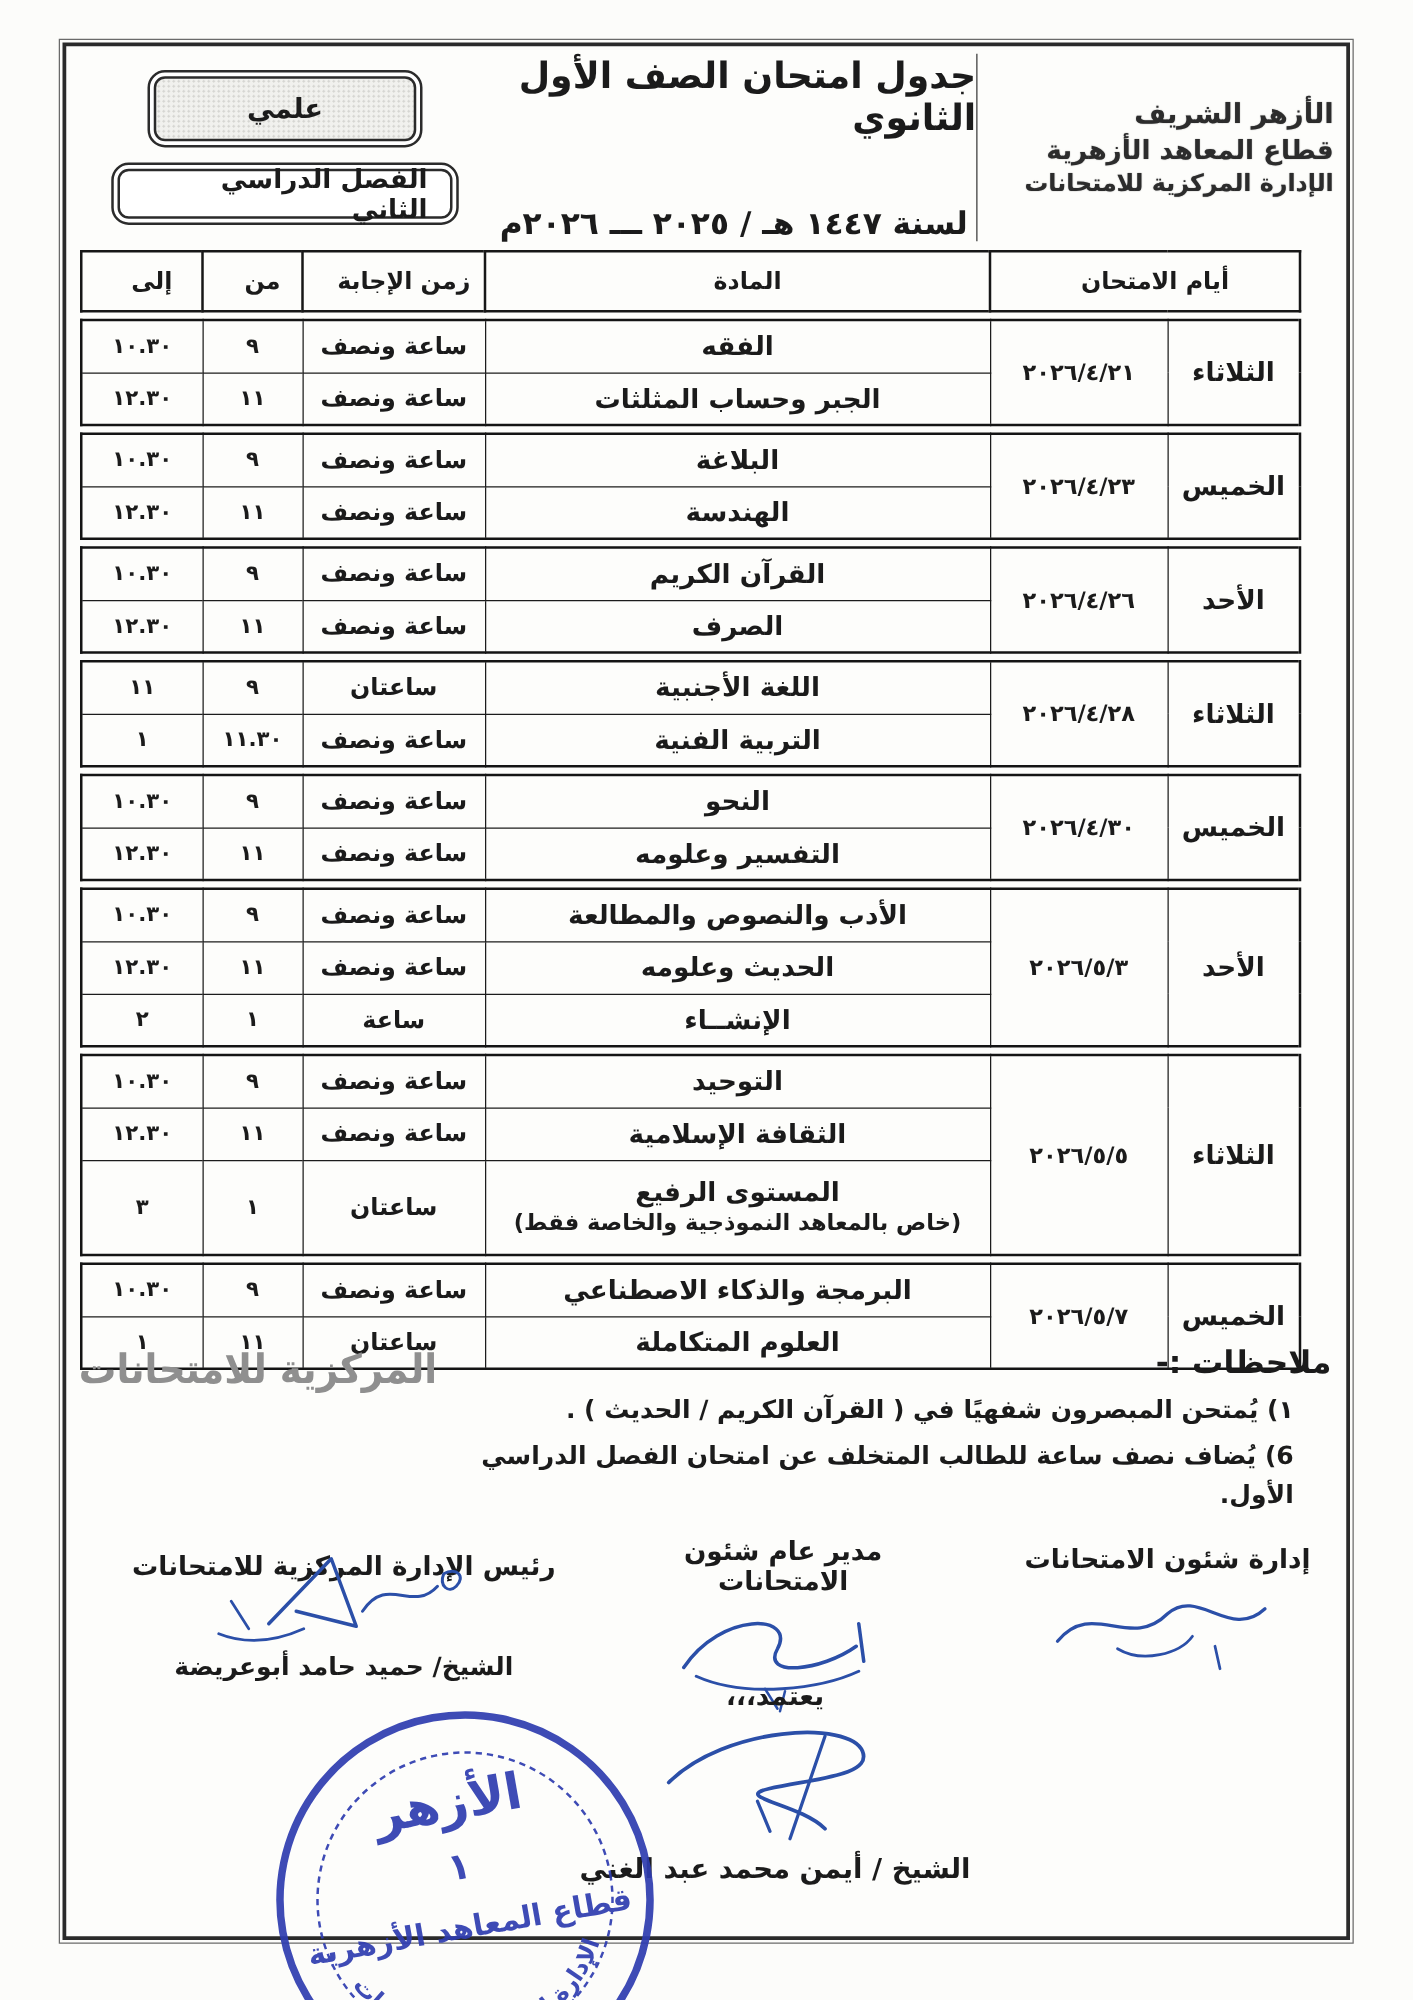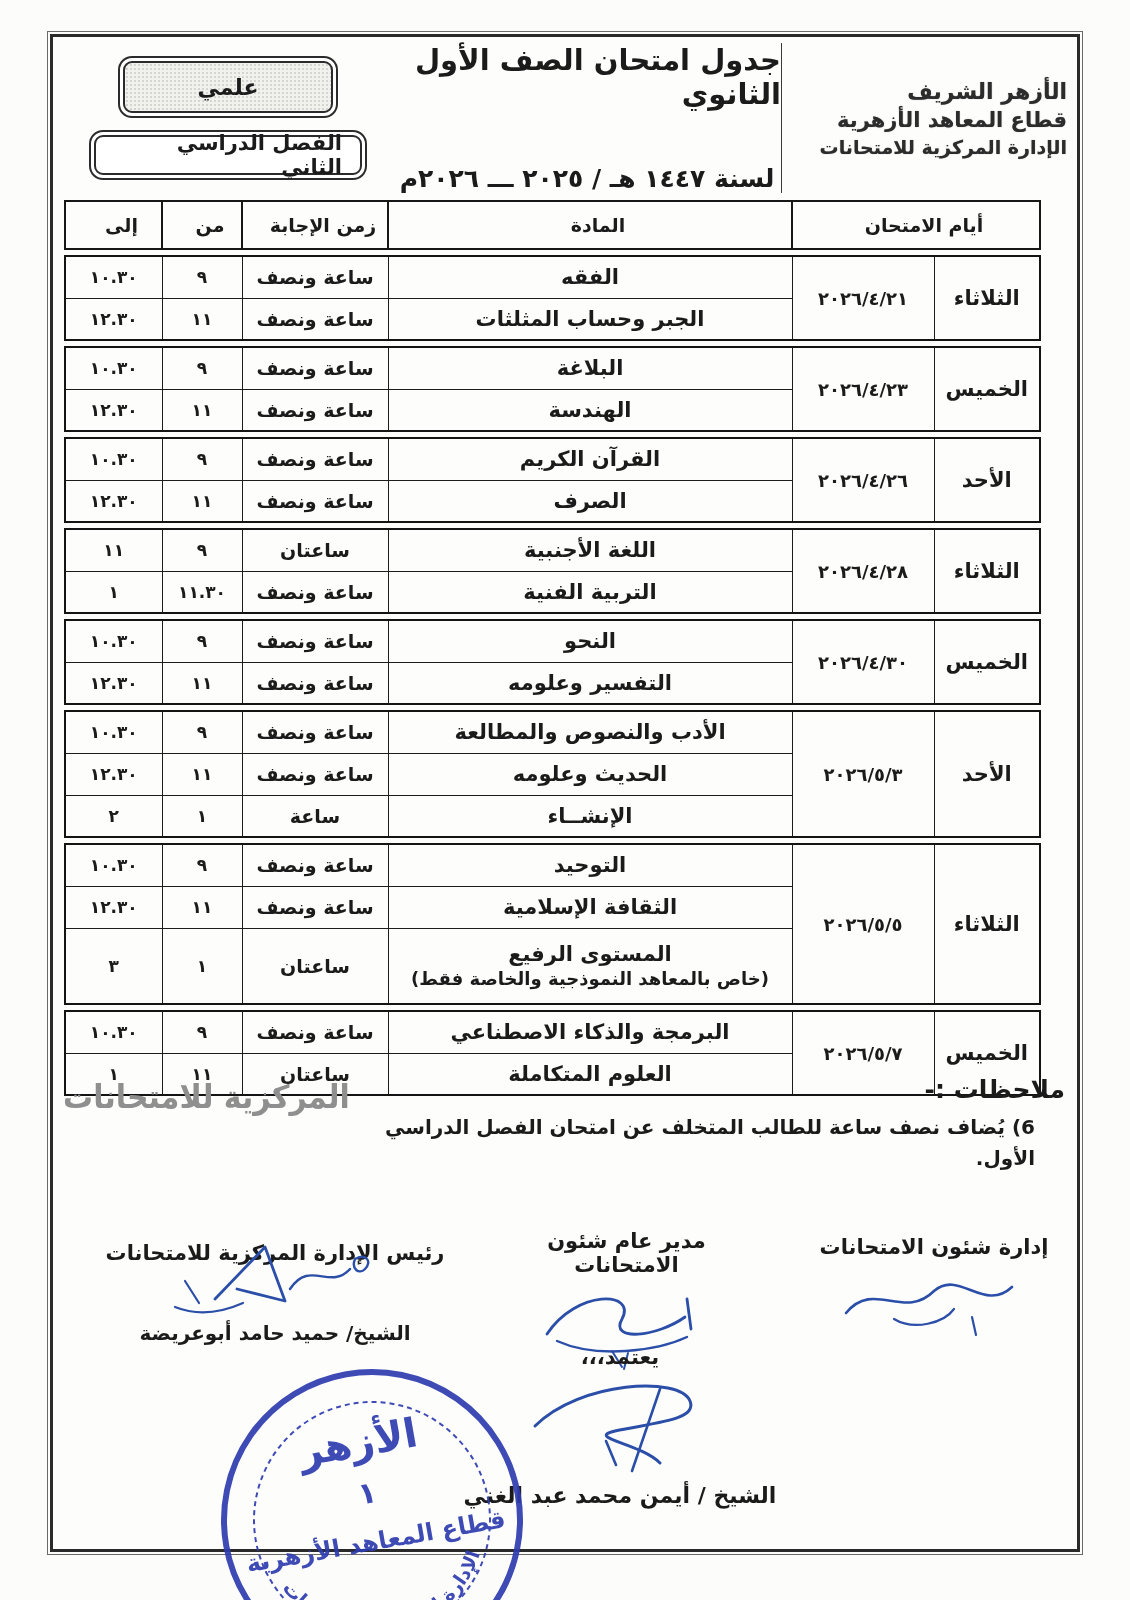--- a/index.html
+++ b/index.html
@@ -363,20 +363,21 @@
         <td class="dur">ساعتان</td>
         <td class="num">١١</td>
         <td class="num">١</td>
       </tr>
     </tbody>
       </table>
   </div>
 
   <div class="notes">
     <div class="nh">ملاحظات :-</div>
+    <div class="ni">١) يُمتحن المبصرون شفهيًا في ( القرآن الكريم / الحديث ) .</div>
     <div class="ni">6) يُضاف نصف ساعة للطالب المتخلف عن امتحان الفصل الدراسي الأول.</div>
   </div>
 
   <div class="watermark">المركزية للامتحانات</div>
 
   <div class="sig-right">
     <div class="sigtitle">إدارة شئون الامتحانات</div>
     <svg class="sigsvg" width="200" height="80" viewBox="0 0 200 80">
       <path d="M12,52 C40,18 70,60 100,30 C125,8 150,52 178,26" fill="none" stroke="#2b4fa8" stroke-width="2.6" stroke-linecap="round"></path>
       <path d="M60,58 C80,70 110,62 120,48 M138,56 l4,18" fill="none" stroke="#2b4fa8" stroke-width="2.2" stroke-linecap="round"></path>

